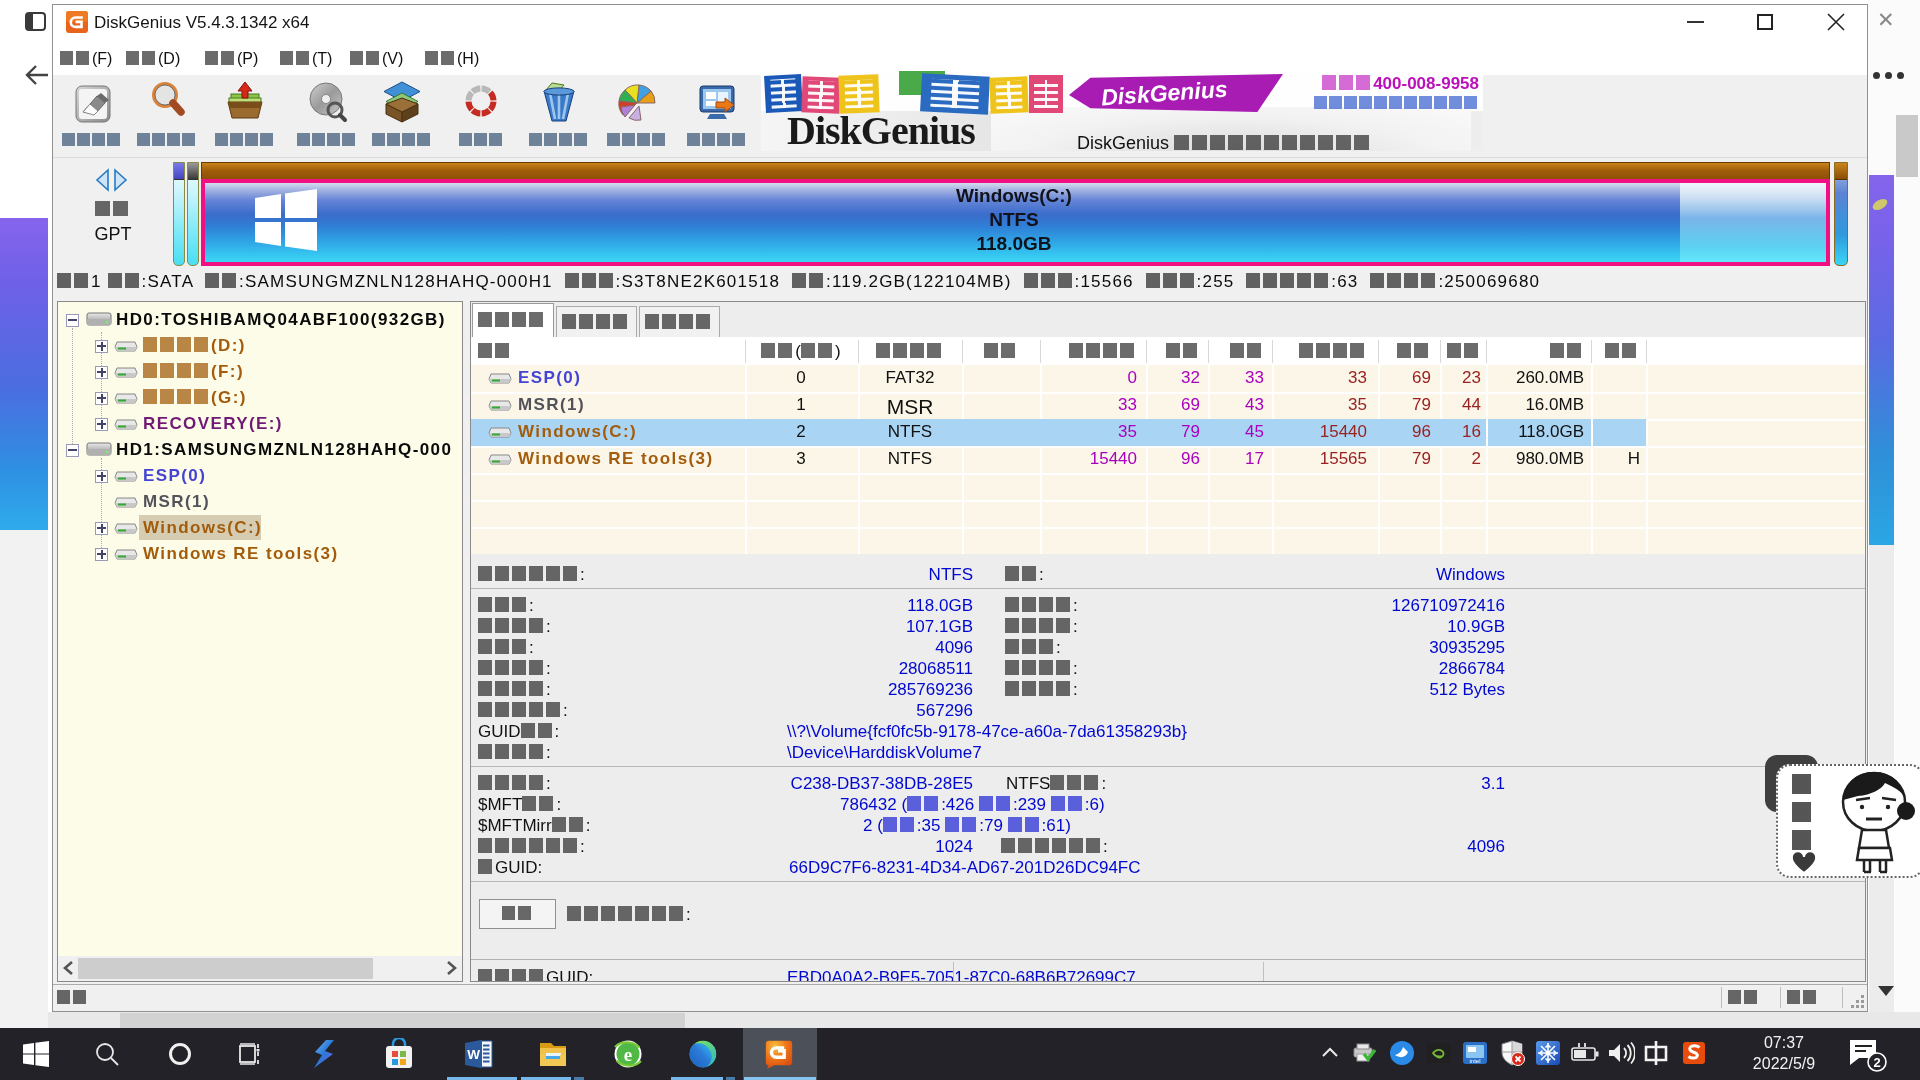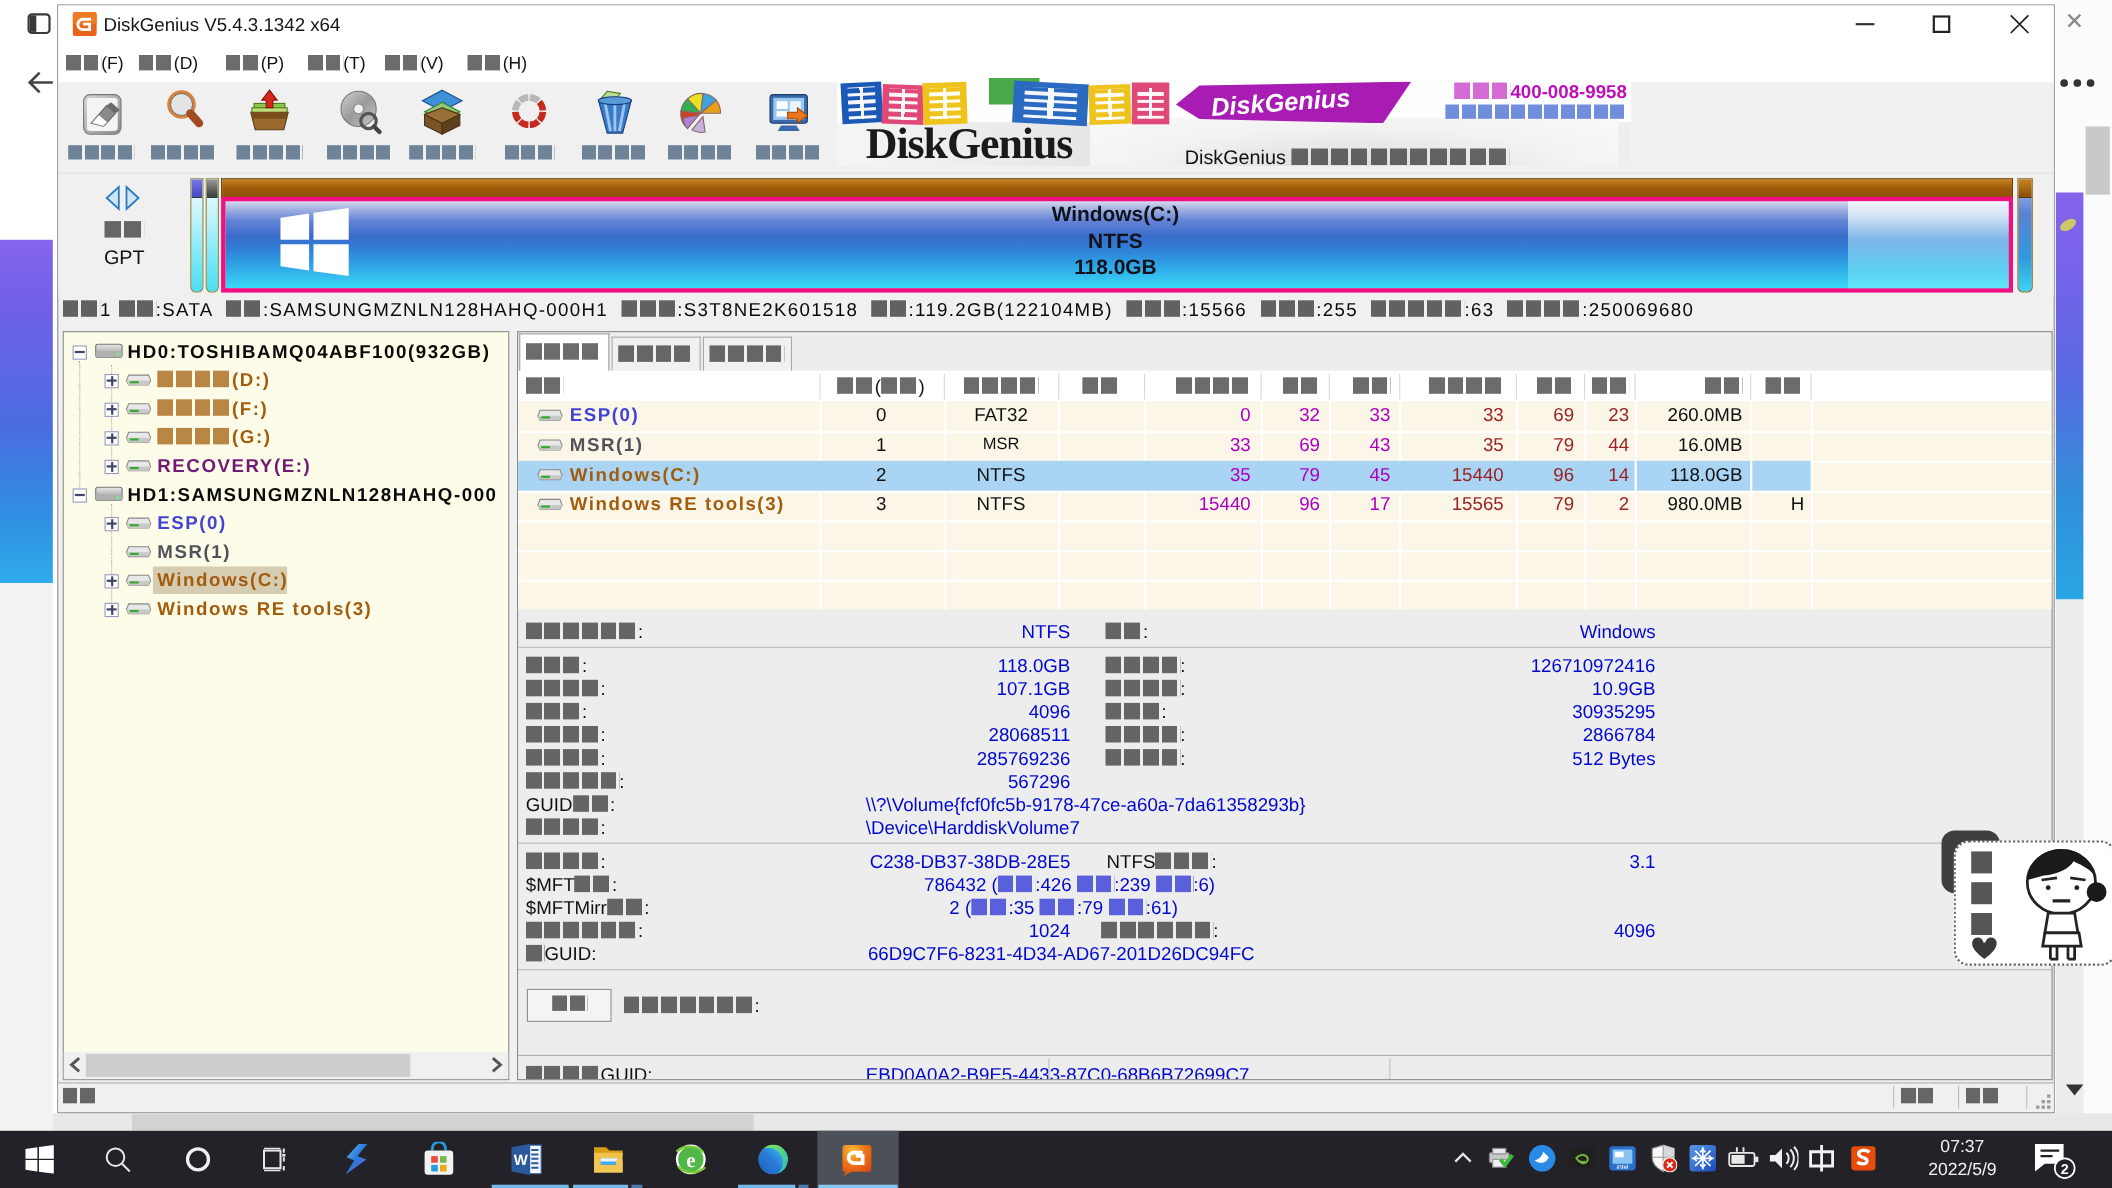--- a/index.html
+++ b/index.html
@@ -373,42 +373,42 @@
 <div class="a r" style="left:1281px;top:368px;width:150px;font-size:17px;color:#9a2222">69</div>
 <div class="a r" style="left:1331px;top:368px;width:150px;font-size:17px;color:#9a2222">23</div>
 <div class="a r" style="left:1434px;top:368px;width:150px;font-size:17px;color:#111">260.0MB</div>
 <div class="a" style="left:488px;top:398px"><svg width="24" height="13" viewBox="0 0 24 13">
       <path d="M3 2h18l2 5-2 4H3L1 7Z" fill="#e8e8e8" stroke="#888"></path>
       <path d="M1 7h22l-2 4H3Z" fill="#c8c8c8"></path>
       <rect x="4" y="7.5" width="8" height="2" fill="#3a3"></rect>
     </svg></div>
 <div class="a b" style="left:518px;top:395px;font-size:17px;font-weight:bold;letter-spacing:1.4px;color:#52525a;white-space:pre">MSR(1)</div>
 <div class="a c" style="left:721px;top:395px;width:160px;font-size:17px;color:#111">1</div>
-<div class="a c" style="left:830px;top:395px;width:160px;font-size:15px;color:#111">MSR</div>
+<div class="a c" style="left:830px;top:395px;width:160px;font-size:21px;color:#111">MSR</div>
 <div class="a r" style="left:987px;top:395px;width:150px;font-size:17px;color:#aa00c0">33</div>
 <div class="a r" style="left:1050px;top:395px;width:150px;font-size:17px;color:#aa00c0">69</div>
 <div class="a r" style="left:1114px;top:395px;width:150px;font-size:17px;color:#aa00c0">43</div>
 <div class="a r" style="left:1217px;top:395px;width:150px;font-size:17px;color:#9a2222">35</div>
 <div class="a r" style="left:1281px;top:395px;width:150px;font-size:17px;color:#9a2222">79</div>
 <div class="a r" style="left:1331px;top:395px;width:150px;font-size:17px;color:#9a2222">44</div>
 <div class="a r" style="left:1434px;top:395px;width:150px;font-size:17px;color:#111">16.0MB</div>
 <div class="a" style="left:488px;top:425px"><svg width="24" height="13" viewBox="0 0 24 13">
       <path d="M3 2h18l2 5-2 4H3L1 7Z" fill="#e8e8e8" stroke="#888"></path>
       <path d="M1 7h22l-2 4H3Z" fill="#c8c8c8"></path>
       <rect x="4" y="7.5" width="8" height="2" fill="#3a3"></rect>
     </svg></div>
 <div class="a b" style="left:518px;top:422px;font-size:17px;font-weight:bold;letter-spacing:1.4px;color:#a25c0c;white-space:pre">Windows(C:)</div>
 <div class="a c" style="left:721px;top:422px;width:160px;font-size:17px;color:#111">2</div>
 <div class="a c" style="left:830px;top:422px;width:160px;font-size:17px;color:#111">NTFS</div>
 <div class="a r" style="left:987px;top:422px;width:150px;font-size:17px;color:#aa00c0">35</div>
 <div class="a r" style="left:1050px;top:422px;width:150px;font-size:17px;color:#aa00c0">79</div>
 <div class="a r" style="left:1114px;top:422px;width:150px;font-size:17px;color:#aa00c0">45</div>
 <div class="a r" style="left:1217px;top:422px;width:150px;font-size:17px;color:#9a2222">15440</div>
 <div class="a r" style="left:1281px;top:422px;width:150px;font-size:17px;color:#9a2222">96</div>
-<div class="a r" style="left:1331px;top:422px;width:150px;font-size:17px;color:#9a2222">14</div>
+<div class="a r" style="left:1331px;top:422px;width:150px;font-size:17px;color:#9a2222">16</div>
 <div class="a r" style="left:1434px;top:422px;width:150px;font-size:17px;color:#111">118.0GB</div>
 <div class="a" style="left:488px;top:452px"><svg width="24" height="13" viewBox="0 0 24 13">
       <path d="M3 2h18l2 5-2 4H3L1 7Z" fill="#e8e8e8" stroke="#888"></path>
       <path d="M1 7h22l-2 4H3Z" fill="#c8c8c8"></path>
       <rect x="4" y="7.5" width="8" height="2" fill="#3a3"></rect>
     </svg></div>
 <div class="a b" style="left:518px;top:449px;font-size:17px;font-weight:bold;letter-spacing:1.4px;color:#a25c0c;white-space:pre">Windows RE tools(3)</div>
 <div class="a c" style="left:721px;top:449px;width:160px;font-size:17px;color:#111">3</div>
 <div class="a c" style="left:830px;top:449px;width:160px;font-size:17px;color:#111">NTFS</div>
 <div class="a r" style="left:987px;top:449px;width:150px;font-size:17px;color:#aa00c0">15440</div>
@@ -464,21 +464,21 @@
 <div class="a" style="left:1001px;top:837px;font-size:17px;color:#111;white-space:pre"><i class="z" style="width:6em"></i>:</div>
 <div class="a r" style="left:1105px;top:837px;width:400px;font-size:17px;color:#0008d0;white-space:pre">4096</div>
 <div class="a" style="left:478px;top:858px;font-size:17px;color:#111;white-space:pre"><i class="z" style="width:1em"></i>GUID:</div>
 <div class="a" style="left:789px;top:858px;font-size:17px;color:#0008d0;white-space:pre">66D9C7F6-8231-4D34-AD67-201D26DC94FC</div>
 <div class="a" style="left:471px;top:881px;width:1394px;height:1px;background:#b8b8b8"></div>
 <div class="a c" style="left:479px;top:899px;width:77px;height:30px;background:#f4f4f4;border:1px solid #909090;font-size:16px;color:#111;line-height:28px"><i class="z" style="width:2em"></i></div>
 <div class="a" style="left:567px;top:905px;font-size:17px;color:#111;white-space:pre"><i class="z" style="width:7em"></i>:</div>
 <div class="a" style="left:471px;top:959px;width:1394px;height:1px;background:#b0b0b0"></div>
 <div class="a" style="left:471px;top:960px;width:1394px;height:21px;overflow:hidden">
 <div class="a" style="left:7px;top:8px;font-size:17px;color:#111;white-space:pre"><i class="z" style="width:4em"></i>GUID:</div>
-<div class="a" style="left:316px;top:8px;font-size:17px;color:#0008d0;white-space:pre">EBD0A0A2-B9E5-4433-87C0-68B6B72699C7</div>
+<div class="a" style="left:316px;top:8px;font-size:17px;color:#0008d0;white-space:pre">EBD0A0A2-B9E5-7051-87C0-68B6B72699C7</div>
 <div class="a" style="left:482px;top:2px;width:1px;height:19px;background:#c0c0c0"></div>
 <div class="a" style="left:792px;top:2px;width:1px;height:19px;background:#c0c0c0"></div>
 </div>
 <div class="a" style="left:53px;top:984px;width:1814px;height:27px;background:#f0f0f0;border-top:1px solid #ababab"></div>
 <div class="a" style="left:57px;top:989px;font-size:16px;color:#111"><i class="z" style="width:2em"></i></div>
 <div class="a" style="left:1721px;top:987px;width:1px;height:21px;background:#bdbdbd"></div>
 <div class="a" style="left:1780px;top:987px;width:1px;height:21px;background:#bdbdbd"></div>
 <div class="a" style="left:1842px;top:987px;width:1px;height:21px;background:#bdbdbd"></div>
 <div class="a" style="left:1728px;top:989px;font-size:16px;color:#111"><i class="z" style="width:2em"></i></div>
 <div class="a" style="left:1787px;top:989px;font-size:16px;color:#111"><i class="z" style="width:2em"></i></div>

